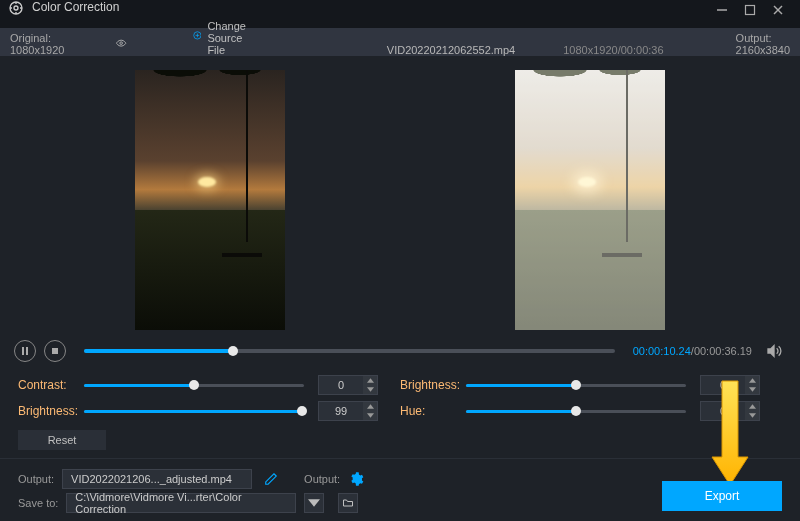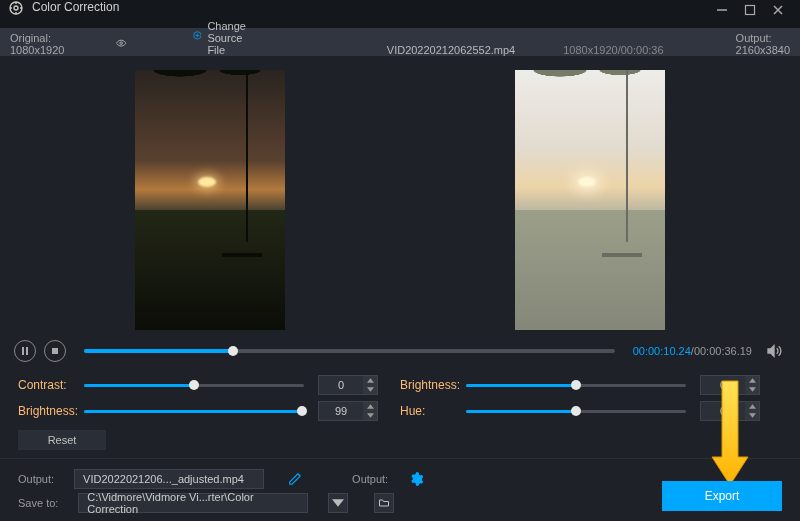--- a/index.html
+++ b/index.html
@@ -54,21 +54,21 @@
   .track .fill { position: absolute; left: 0; top: 0; bottom: 0; background: #00a7ff; border-radius: 2px; }
   .track .knob { position: absolute; top: 50%; width: 10px; height: 10px; background: #e8e8e8; border-radius: 50%; transform: translate(-50%, -50%); }
   .numbox { display: flex; align-items: center; width: 60px; height: 20px; background: #2b3038; border: 1px solid #3d424c; }
   .numbox .val { flex: 1; text-align: center; color: #ccc; font-size: 11px; }
   .spin { display: flex; flex-direction: column; width: 14px; }
   .spin div { height: 9px; display: flex; align-items: center; justify-content: center; background: #33383f; cursor: pointer; }
   .spin svg { width: 7px; height: 5px; }
   .reset-row { padding: 4px 18px 0; }
   .reset { display: inline-flex; align-items: center; justify-content: center; width: 88px; height: 20px; background: #2a2f37; color: #c0c0c0; font-size: 11px; cursor: pointer; }
   .output-area { border-top: 1px solid #2a2f37; margin-top: 8px; padding: 8px 18px 0; position: relative; }
-  .orow { display: flex; align-items: center; height: 24px; gap: 20px; font-size: 11px; color: #999; }
+  .orow { display: flex; align-items: center; height: 24px; gap: 8px; font-size: 11px; color: #999; }
   .field { background: #2b3038; border: 1px solid #3d424c; height: 20px; display: flex; align-items: center; padding: 0 8px; color: #ccc; }
   .iconbtn { width: 20px; height: 20px; display: flex; align-items: center; justify-content: center; background: #2b3038; border: 1px solid #3d424c; cursor: pointer; color: #c0c0c0; }
   .iconbtn svg { width: 12px; height: 12px; }
   .gear { width: 16px; height: 16px; color: #00a7ff; cursor: pointer; }
   .pen { color: #00a7ff; width: 14px; height: 14px; cursor: pointer; margin-left: 4px; }
   .export { position: absolute; right: 18px; top: 22px; width: 120px; height: 30px; background: #00a7ff; color: #fff; display: flex; align-items: center; justify-content: center; font-size: 12px; cursor: pointer; }
   .arrow-annot { position: absolute; right: 50px; top: -80px; pointer-events: none; }
   .eye-icon { width: 18px; height: 18px; color: #bbb; margin-left: 14px; cursor: pointer; }
 </style>
 </head>

